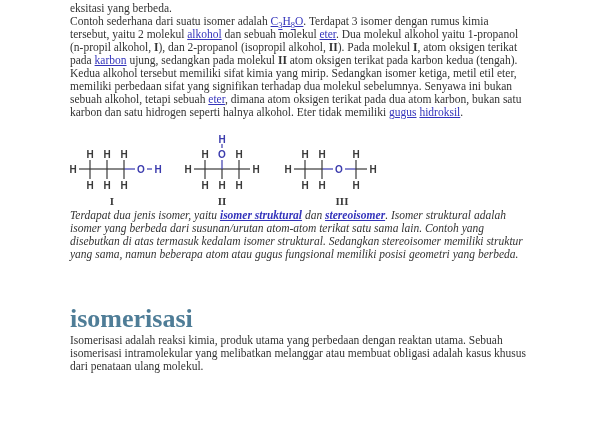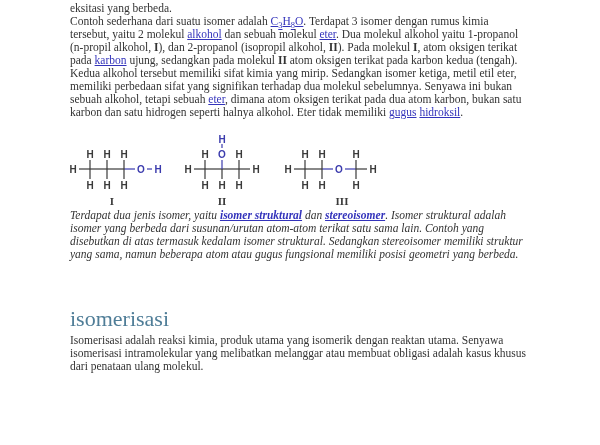--- a/index.html
+++ b/index.html
@@ -25,22 +25,22 @@
   .para-isomerization{margin-top:3px;}
   .seg-link{color:var(--link,#3333bb);text-decoration:underline;cursor:pointer;}
   .seg-bold{font-weight:bold;}
   .seg-sub{vertical-align:sub;font-size:8.5px;line-height:0;}
   .figure{
     margin-top:10px;
     width:400px;height:80px;
   }
   h2.section{
     margin:46px 0 3px 0;
-    font-weight:normal;
-    font-size:22px;
+    font-weight:bold;
+    font-size:26px;
     line-height:24px;
     color:var(--heading,#4f7d97);
     font-family:"Liberation Serif", serif;
   }
 </style>
 </head>
 <body>
 
 <div class="page">
 
@@ -113,15 +113,15 @@
         <text x="286" y="59.5" text-anchor="middle" font-family="&quot;Liberation Sans&quot;, sans-serif" font-size="10" font-weight="bold" fill="#3a3a3a">H</text>
         <text x="303" y="43.5" text-anchor="middle" font-family="&quot;Liberation Sans&quot;, sans-serif" font-size="10" font-weight="bold" fill="#3a3a3a">H</text>
         <text x="272" y="76" text-anchor="middle" font-family="&quot;Liberation Serif&quot;, serif" font-size="11" font-weight="bold" fill="#3a3a3a">III</text>
       </svg>
   </div>
 
   <p class="doc para-types"><span>Terdapat dua jenis isomer, yaitu </span><span class="seg-bold seg-link">isomer struktural</span><span> dan </span><span class="seg-bold seg-link">stereoisomer</span><span>. Isomer struktural adalah isomer yang berbeda dari susunan/urutan atom-atom terikat satu sama lain. Contoh yang disebutkan di atas termasuk kedalam isomer struktural. Sedangkan stereoisomer memiliki struktur yang sama, namun beberapa atom atau gugus fungsional memiliki posisi geometri yang berbeda.</span></p>
 
   <h2 class="section">isomerisasi</h2>
 
-  <p class="doc para-isomerization">Isomerisasi adalah reaksi kimia, produk utama yang isomerik dengan reaktan utama. Senyawa isomerisasi intramolekular yang melibatkan melanggar atau membuat obligasi adalah kasus khusus dari penataan ulang molekul.</p>
+  <p class="doc para-isomerization">Isomerisasi adalah reaksi kimia, produk utama yang perbedaan dengan reaktan utama. Sebuah isomerisasi intramolekular yang melibatkan melanggar atau membuat obligasi adalah kasus khusus dari penataan ulang molekul.</p>
 
 </div>
 
 </body></html>

